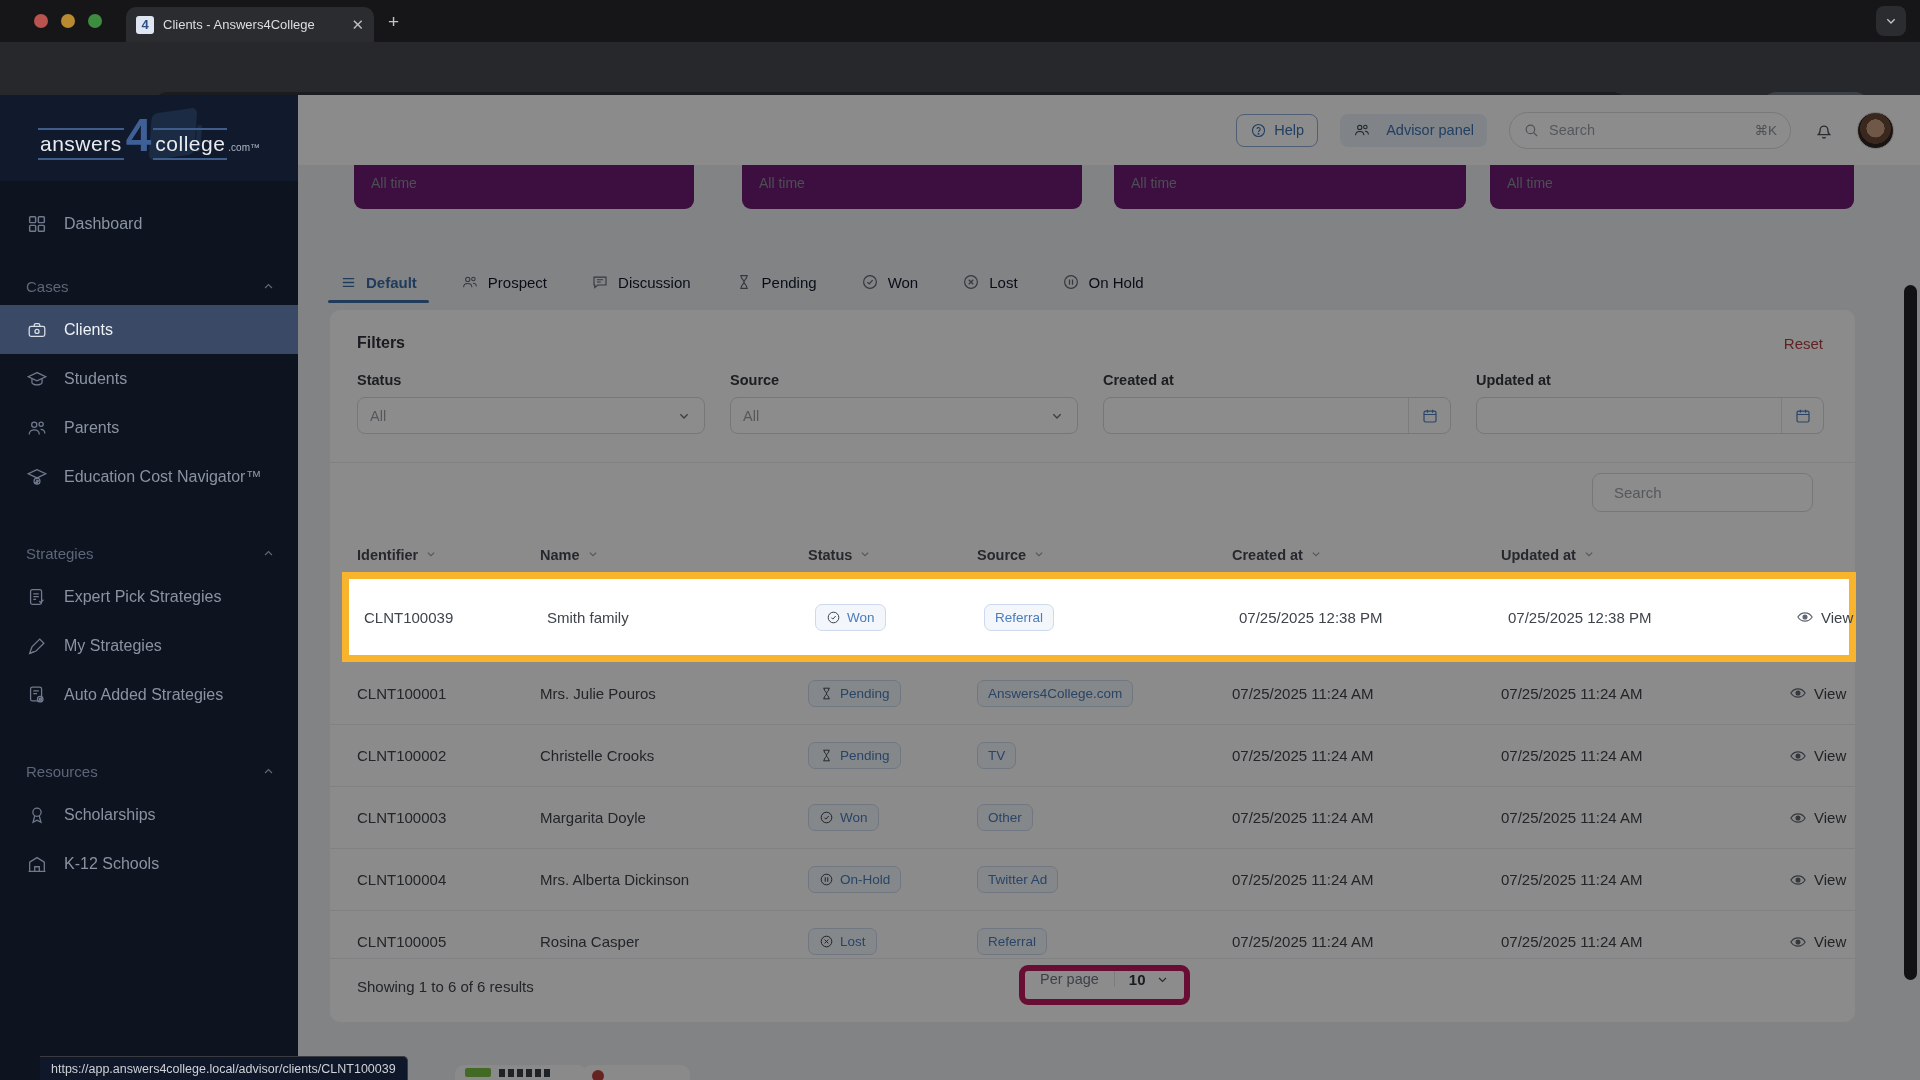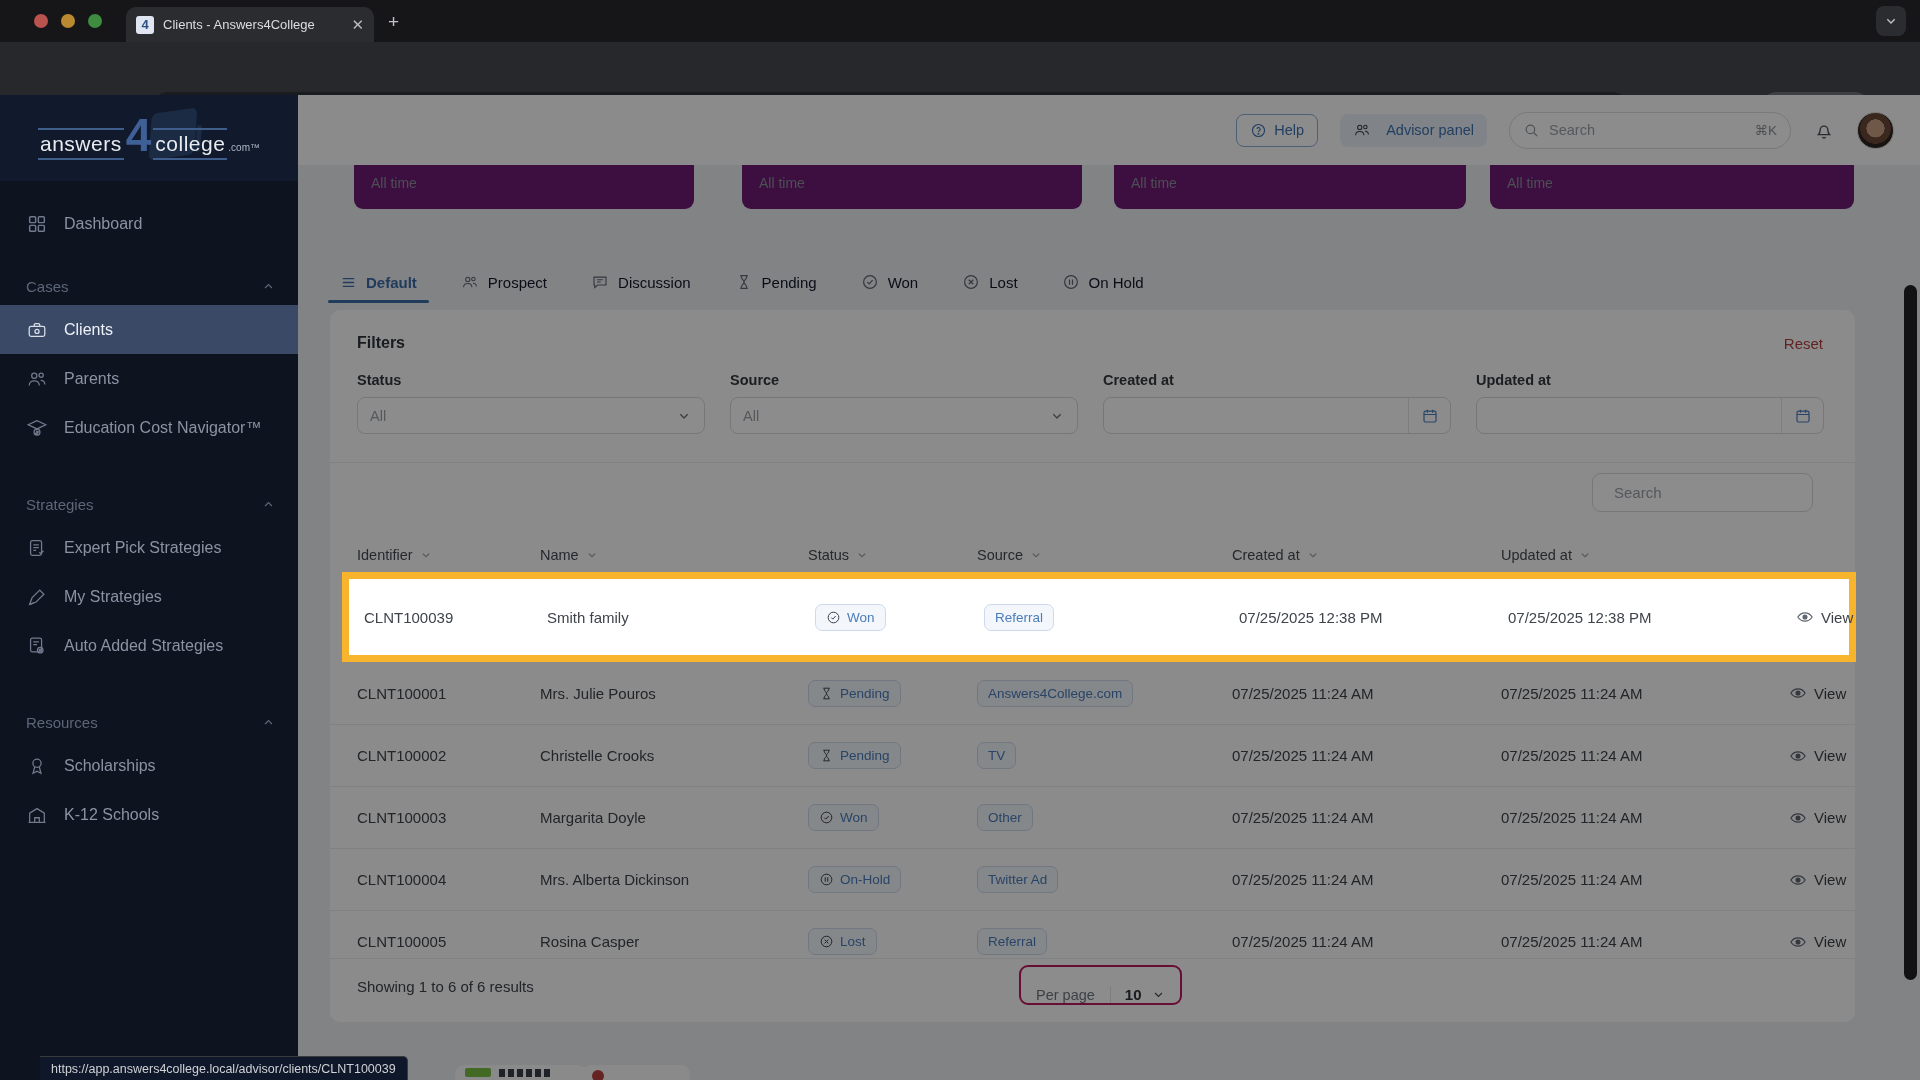--- a/index.html
+++ b/index.html
@@ -90,37 +90,37 @@
   .f-date input { border:none; outline:none; flex:1; padding:0 12px; font-size:14.5px; background:transparent; }
   .f-date .cal-btn { width:42px; border-left:1px solid #e2e4e8; display:flex; align-items:center; justify-content:center; color:#4c7cba; }
   .panel-divider { position:absolute; left:0; top:152px; width:100%; height:1px; background:#e9ebee; }
   .table-search { position:absolute; left:1262px; top:163px; width:221px; height:39px; border:1px solid #d6d9de;
                   border-radius:9px; background:#fff; display:flex; align-items:center; gap:9px; padding:0 12px; color:#6b7280; }
   .table-search input { border:none; outline:none; flex:1; font-size:15px; background:transparent; }
   .table-search input::placeholder { color:#9aa1aa; }
 
   .tgrid { display:grid; grid-template-columns:183px 268px 169px 255px 269px 288px 1fr; align-items:center; }
   .thead { position:absolute; left:0; top:228px; width:100%; height:34px; padding-left:27px; }
-  .th { font-size:14.5px; font-weight:normal; color:#454a52; display:flex; align-items:center; gap:6px; }
+  .th { font-size:14.5px; font-weight:bold; color:#454a52; display:flex; gap:6px; }
   .th .ic { color:#9aa0a8; }
   .rows { position:absolute; left:0; top:262px; width:100%; }
   .hrow-wrap { position:relative; z-index:6; margin:0 -1px 0 12px; border:7px solid #f9b42d; background:#fff; height:90px; display:flex; align-items:center; }
   .hrow-wrap .tgrid { width:100%; padding-left:15px; }
   .trow { height:62px; padding-left:27px; border-top:1px solid #e9ebee; }
   .trow.no-border { border-top:none; }
   .cell { font-size:15px; color:#3f444b; }
   .badge { display:inline-flex; align-items:center; gap:6px; border:1px solid #cdd9ec; background:#f3f7fc;
            color:#4b7cba; font-size:13.5px; border-radius:7px; padding:5px 10px; }
   .badge .ic { color:#39414d; }
   .view-link { display:inline-flex; align-items:center; gap:7px; font-size:15px; color:#3c4248; }
   .view-link .ic { color:#5f6670; }
   .tfoot-divider { position:absolute; left:0; top:648px; width:100%; height:1px; background:#e9ebee; }
   .tfoot-text { position:absolute; left:27px; top:668px; font-size:15px; color:#3f444b; }
-  .perpage { position:absolute; left:689px; top:655px; height:40px; border:2px solid #be185d; border-radius:9px;
-             background:#fff; display:flex; align-items:flex-end; overflow:hidden; }
+  .perpage { position:absolute; left:689px; top:655px; height:40px; border:6px solid #be185d; border-radius:9px;
+             background:#fff; display:flex; align-items:flex-start; overflow:hidden; }
   .pp-label { display:flex; align-items:center; padding:0 15px; color:#6f7680; font-size:14.5px; border-right:1px solid #e2e4e8; }
   .pp-value { display:flex; align-items:center; gap:9px; padding:0 14px; color:#2f343b; font-size:15px; font-weight:bold; }
   .pp-value .ic { color:#4a5058; }
 
   .scroll-thumb { position:absolute; right:3px; top:190px; width:13px; height:695px; background:#222225; border-radius:7px; }
 
   .dim-overlay { position:absolute; left:298px; top:95px; width:1622px; height:985px; background:rgba(0,0,0,0.45); z-index:5; pointer-events:none; }
 
   .status-tooltip { position:absolute; left:0; bottom:0; height:24px; background:#0f172a; border:1px solid #3a3b3f; border-left:none; border-bottom:none;
                     border-radius:0 5px 0 0; color:#cfd1d4; font-size:12.5px; display:flex; align-items:center; padding:0 11px; z-index:20;margin-left:40px; }
@@ -345,20 +345,26 @@
         </svg>
     </div>
     <div class="nav-item active">
       <svg class="ic" width="22" height="22">
           <use href="#i-briefcase"></use>
         </svg>
       <span>Clients</span>
     </div>
     <div class="nav-item">
       <svg class="ic" width="22" height="22">
+          <use href="#i-gradcap"></use>
+        </svg>
+      <span>Students</span>
+    </div>
+    <div class="nav-item">
+      <svg class="ic" width="22" height="22">
           <use href="#i-people"></use>
         </svg>
       <span>Parents</span>
     </div>
     <div class="nav-item">
       <svg class="ic" width="22" height="22">
           <use href="#i-capdollar"></use>
         </svg>
       <span>Education Cost Navigator™</span>
     </div>

